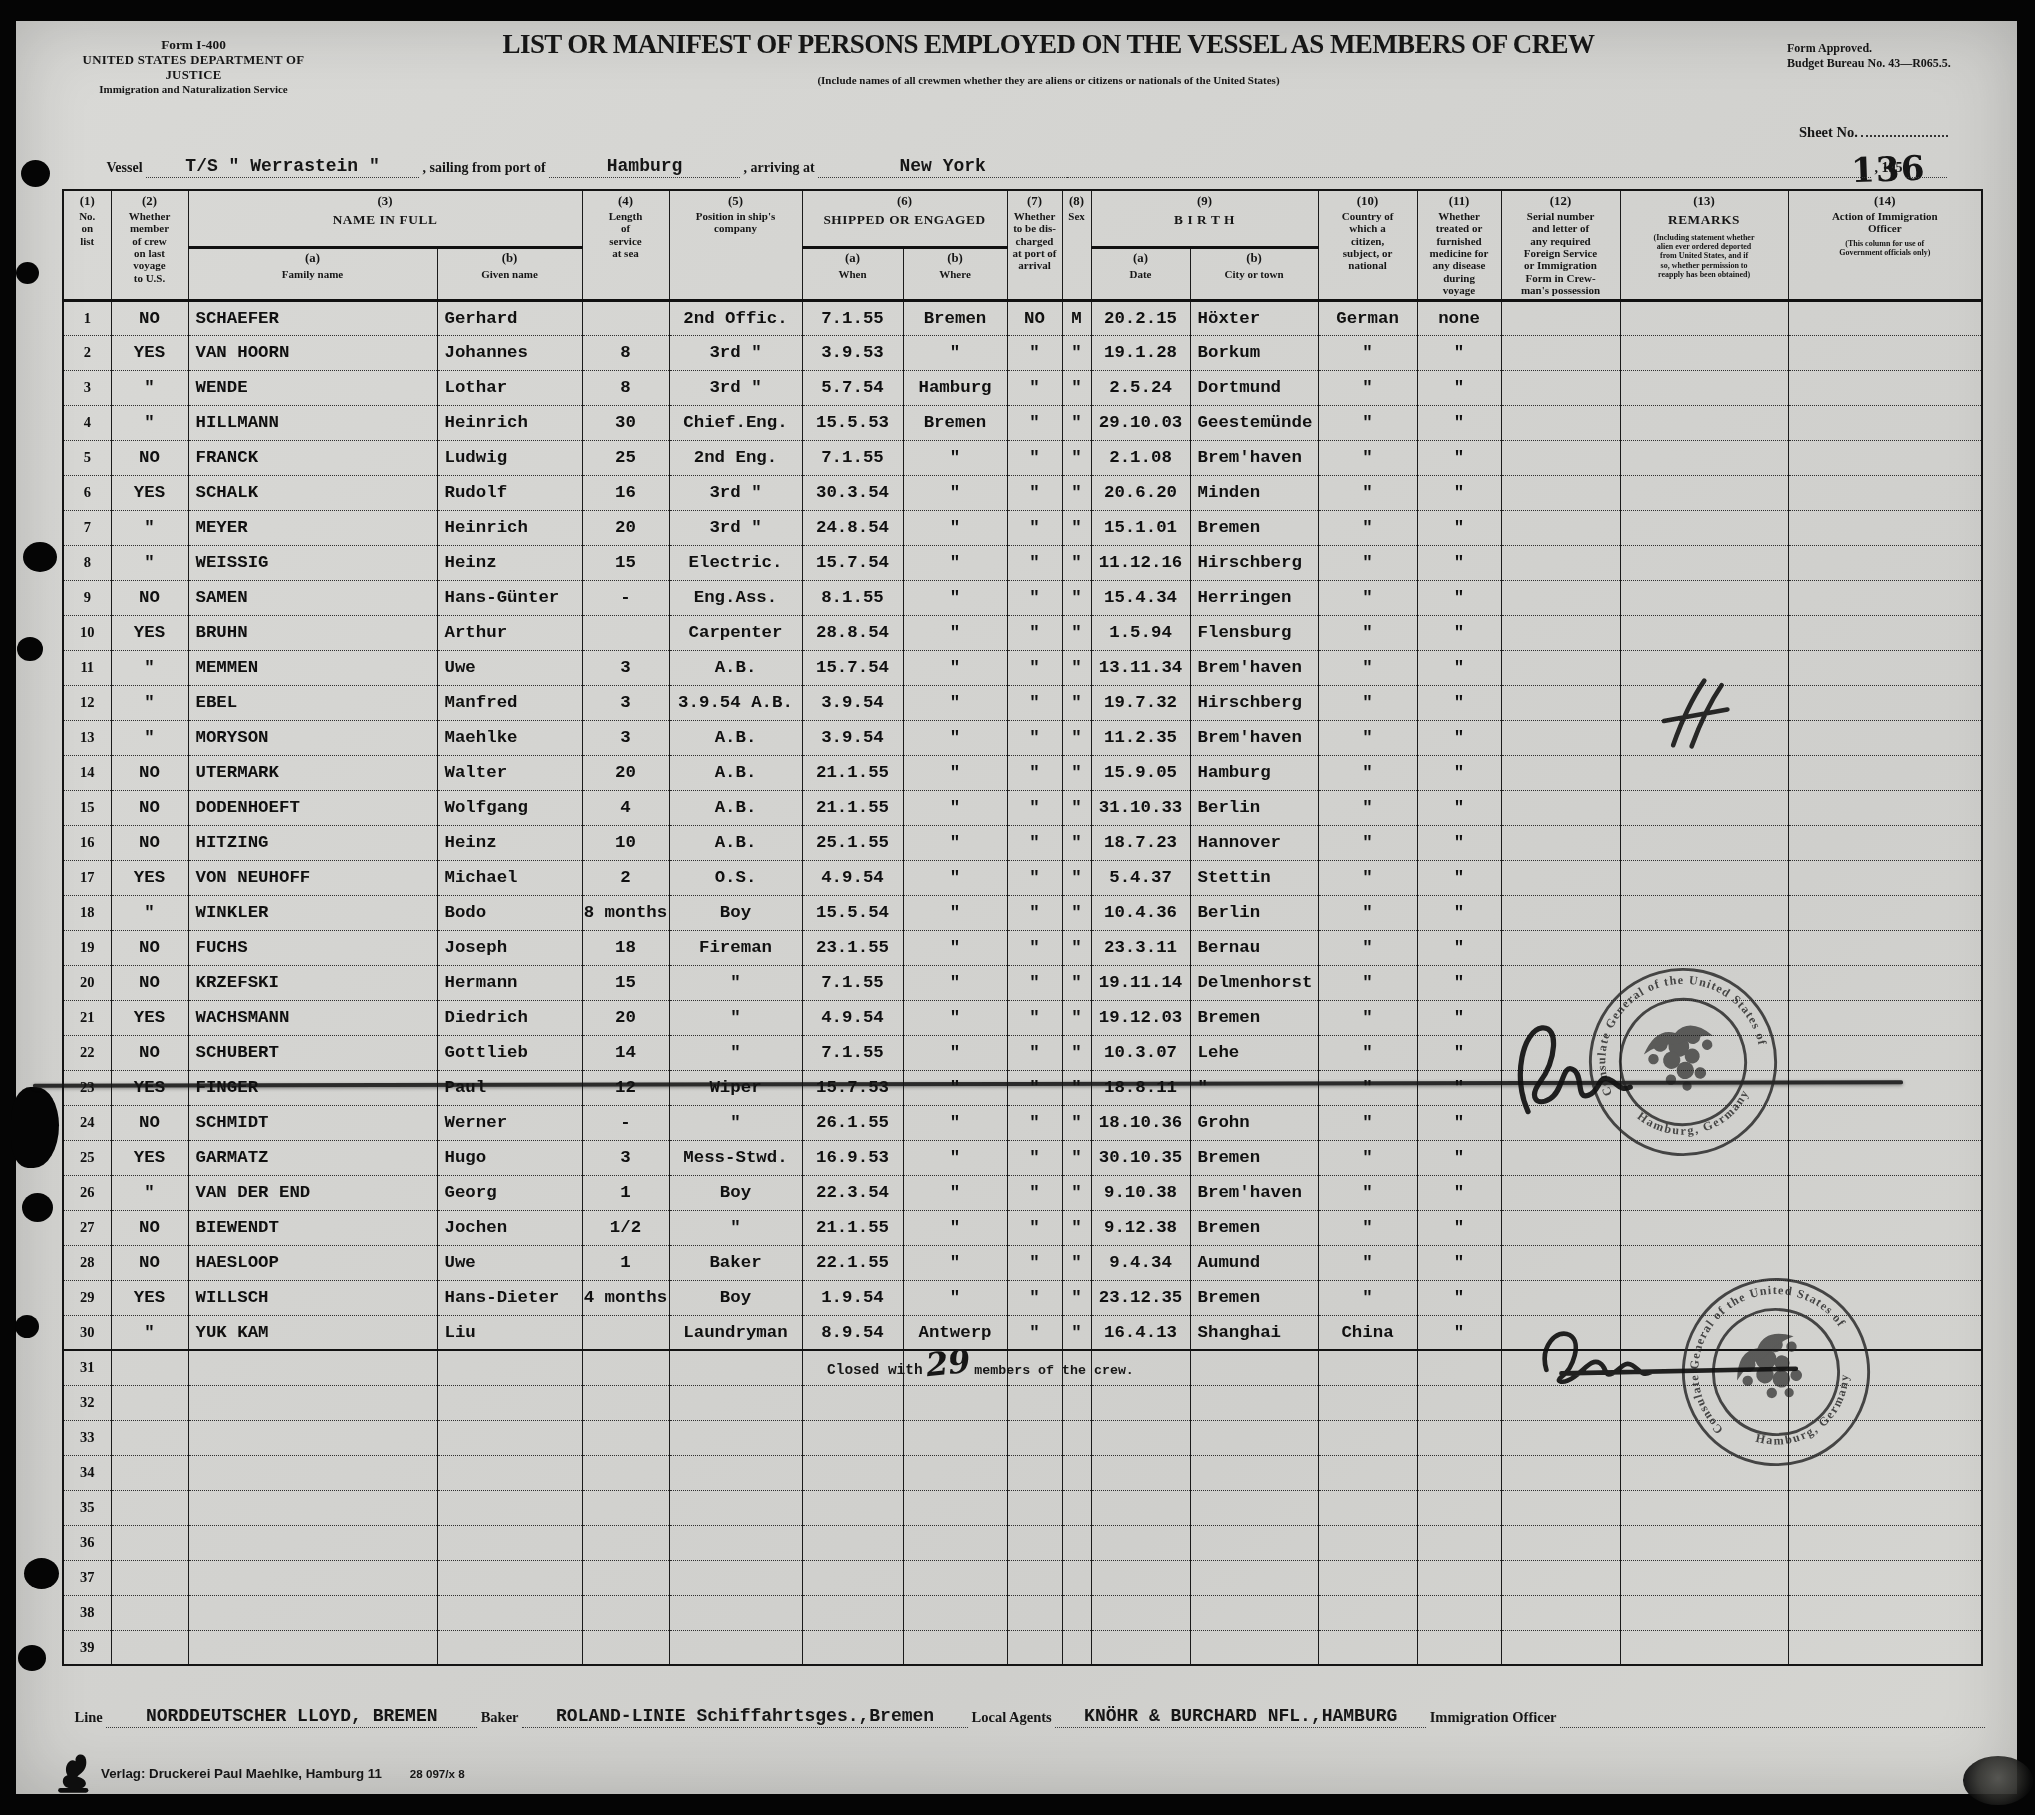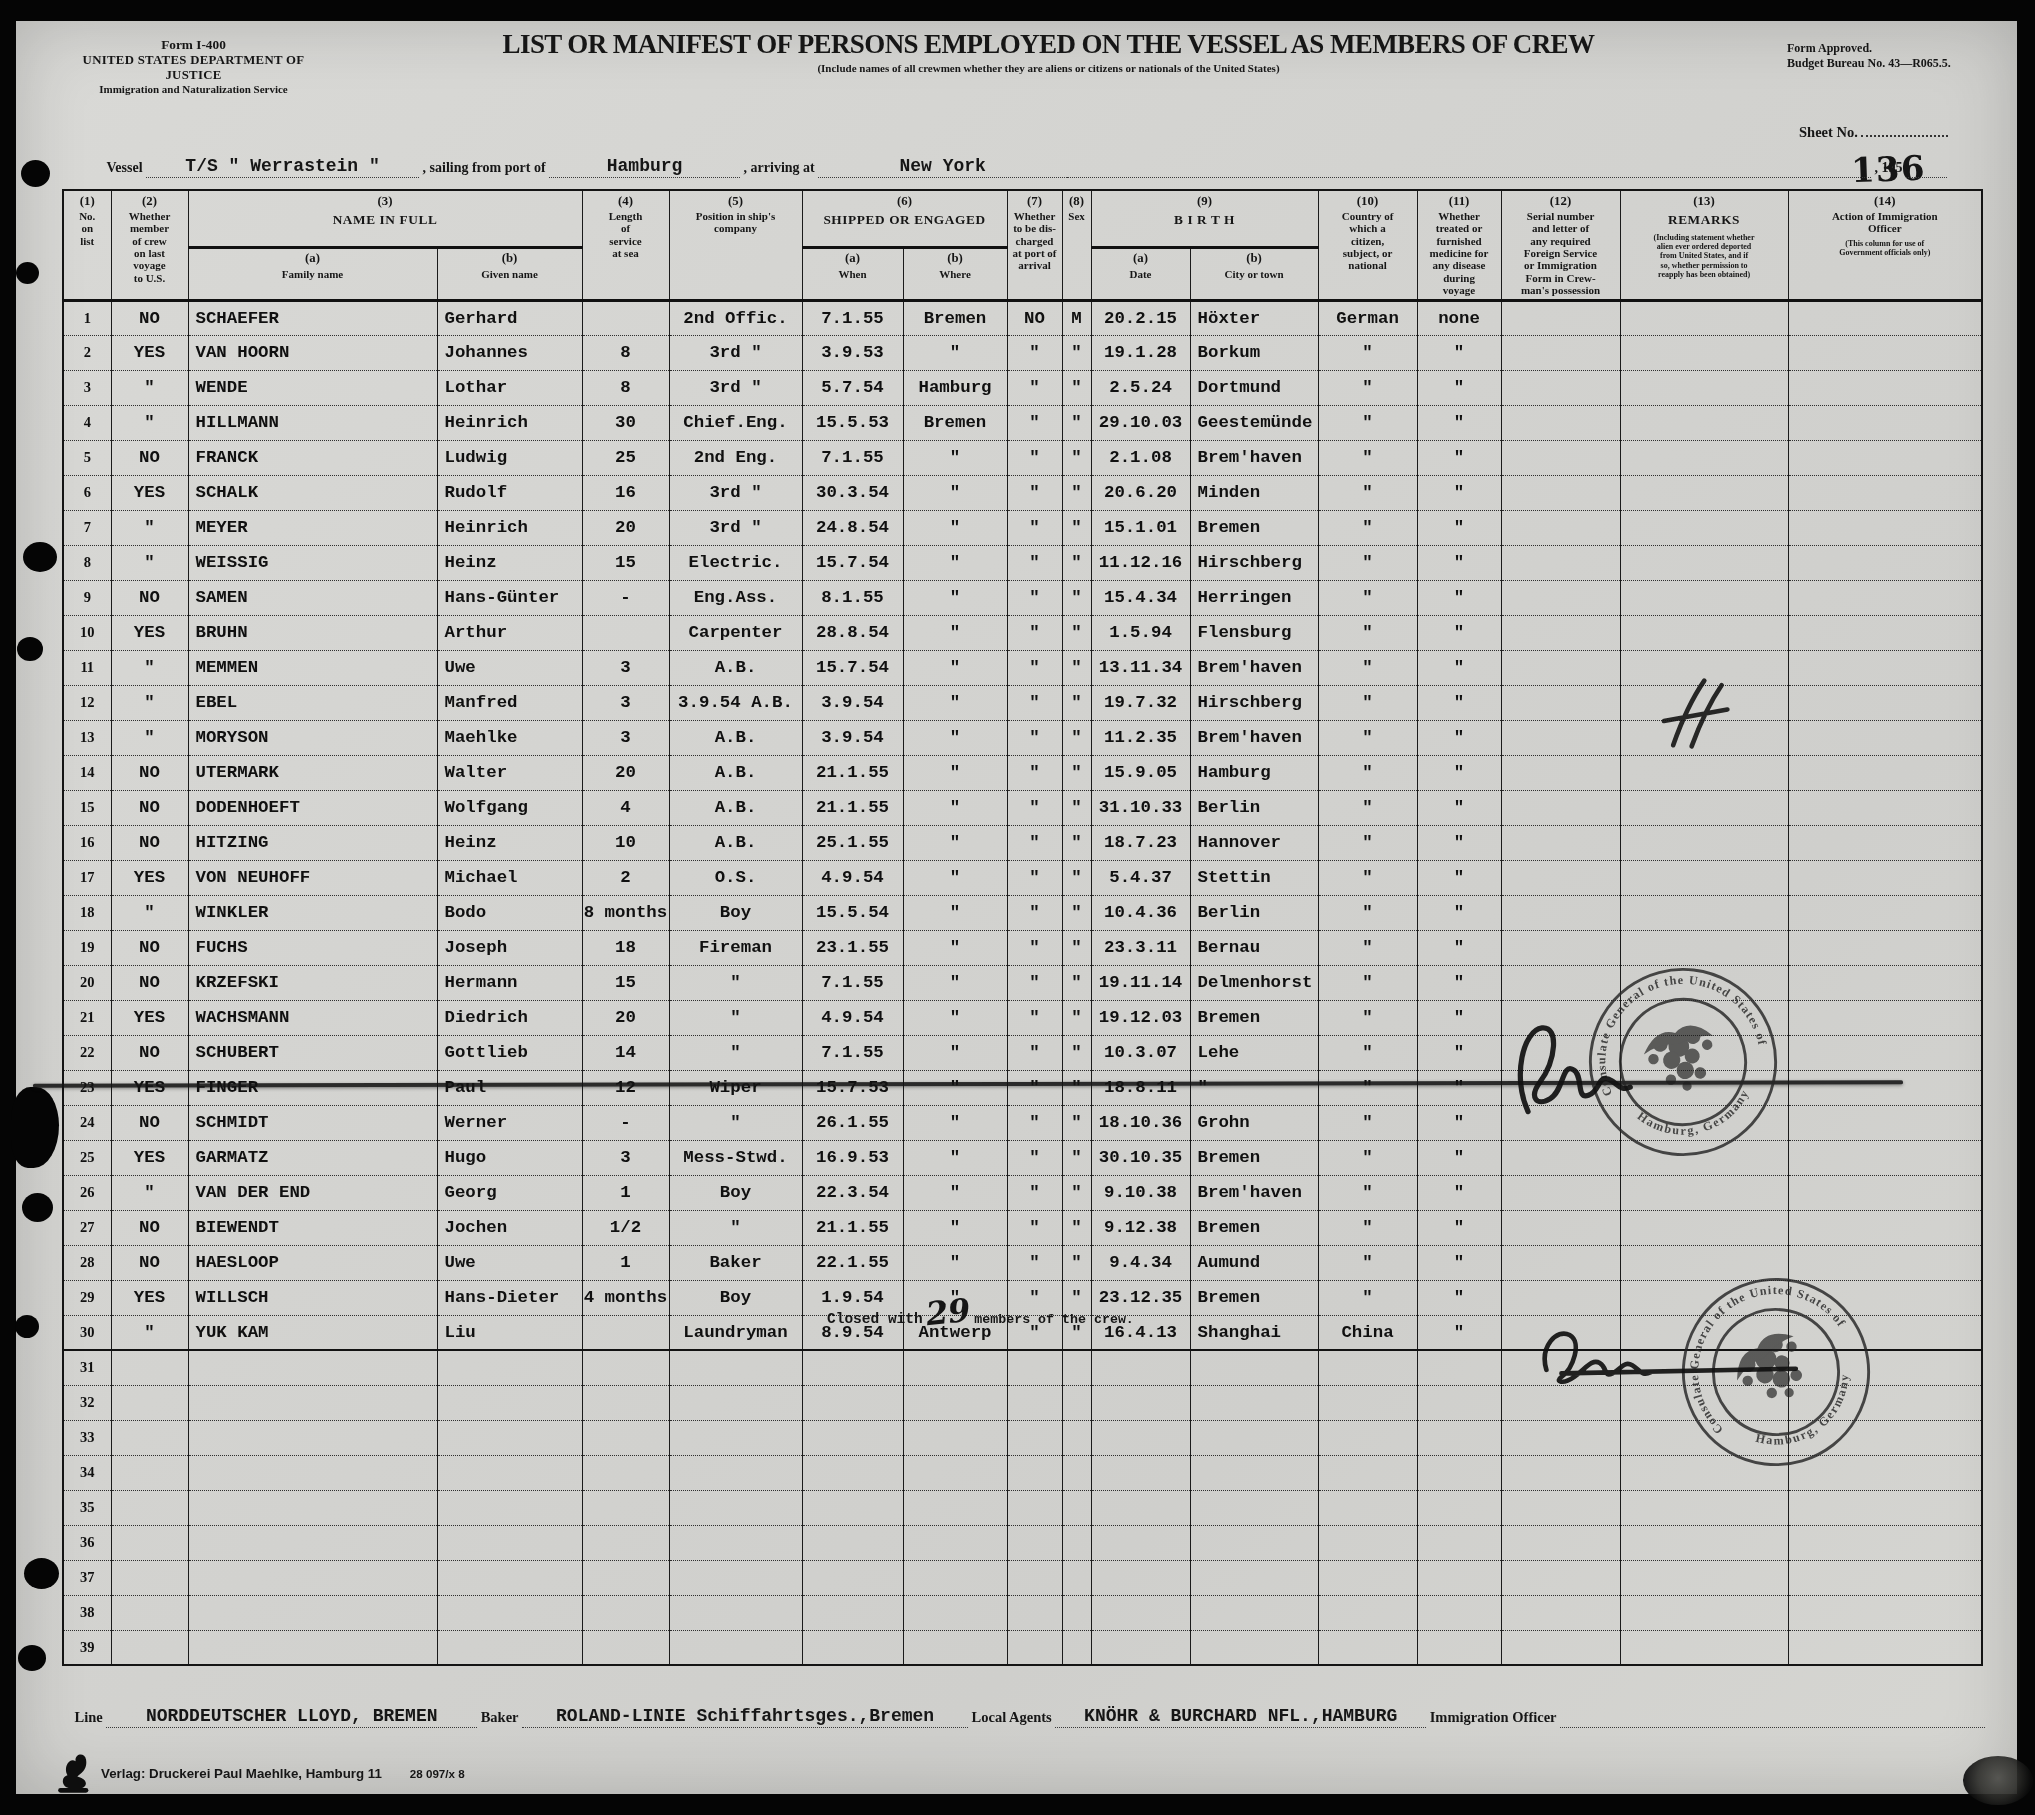--- a/index.html
+++ b/index.html
@@ -12,21 +12,21 @@
   .hole { position:absolute; background:#050505; border-radius:50%; }
 
   
   .form-id { position:absolute; left:41px; top:16px; width:273px; text-align:center; font-weight:bold; }
   .form-id .fno { font-size:13.3px; }
   .form-id .dept { font-size:12.8px; letter-spacing:0.3px; }
   .form-id .svc { font-size:11px; }
   .title-block { position:absolute; left:325px; top:8px; width:1415px; text-align:center; }
   .title { font-size:27px; font-weight:bold; letter-spacing:-0.6px; }
   .subtitle { font-size:14px; font-weight:bold; margin-top:8px; }
-  .subtitle2 { font-size:11px; font-weight:bold; margin-top:2px; }
+  .subtitle2 { font-size:11px; font-weight:bold; margin-top:14px; }
   .approved { position:absolute; left:1771px; top:20px; width:220px; font-weight:bold; font-size:12px; line-height:1.25; }
   .sheet-line { position:absolute; left:1783px; top:103px; font-weight:bold; font-size:14.5px; }
   .sheet-line .dots { display:inline-block; width:87px; border-bottom:2.3px dotted #333; }
   .sheet-stamp { position:absolute; left:1835px; top:128px; font-size:34px; font-weight:bold; font-family:"DejaVu Serif",serif; transform:rotate(-2deg); letter-spacing:1.2px; }
 
   
   .vessel-line { position:absolute; left:87px; top:135px; width:1844px; display:flex; align-items:flex-end; }
   .lbl { font-size:14px; font-weight:bold; white-space:nowrap; padding:0 3.5px 1.2px 3.5px; }
   .typed { font-family:"Liberation Mono","DejaVu Sans Mono",monospace; font-weight:bold; font-size:18px; white-space:nowrap; }
   .u { border-bottom:1.7px dotted #3a3a3a; text-align:center; padding-bottom:0.6px; }
@@ -49,21 +49,21 @@
              font-family:"Liberation Mono","DejaVu Sans Mono",monospace; font-weight:bold; font-size:17.4px; color:#101010; }
   tbody tr:nth-child(30) td { border-bottom:2.9px solid #121212; }
   td.c-no { font-family:"Liberation Serif",serif; font-size:14.5px; text-align:center; }
   td.c-member,td.c-length,td.c-position,td.c-where,td.c-discharge,td.c-sex,td.c-country,td.c-medicine { text-align:center; }
   td.c-when,td.c-birth_date { text-align:center; }
   td.c-family,td.c-given,td.c-birth_city { text-align:left; padding-left:7px; }
 
   
   .strike-line { position:absolute; left:17.4px; top:1061px; width:1870px; height:3.5px; background:#141414; opacity:.88;
                  transform:rotate(-.1deg); border-radius:1.7px; box-shadow:0 1.2px 3.5px rgba(20,20,20,.5); }
-  .closed-note { position:absolute; left:811px; top:1282px; display:flex; align-items:baseline; white-space:nowrap; }
+  .closed-note { position:absolute; left:811px; top:1333px; display:flex; align-items:baseline; white-space:nowrap; }
   .closed-note .t1 { font-family:"Liberation Mono","DejaVu Sans Mono",monospace; font-weight:bold; font-size:14.5px; }
   .closed-note .hand { font-family:"DejaVu Serif",serif; font-style:italic; font-weight:bold; font-size:32px; line-height:.6;
                        transform:rotate(-6deg); margin:0 3.5px; }
   .closed-note .t2 { font-family:"Liberation Mono","DejaVu Sans Mono",monospace; font-weight:bold; font-size:13.3px; }
   .stamp { position:absolute; opacity:.82; }
   .stamp text { font-family:"Liberation Serif",serif; font-weight:bold; fill:#272727; }
   .sig { position:absolute; }
   .scribble { position:absolute; }
 
   

